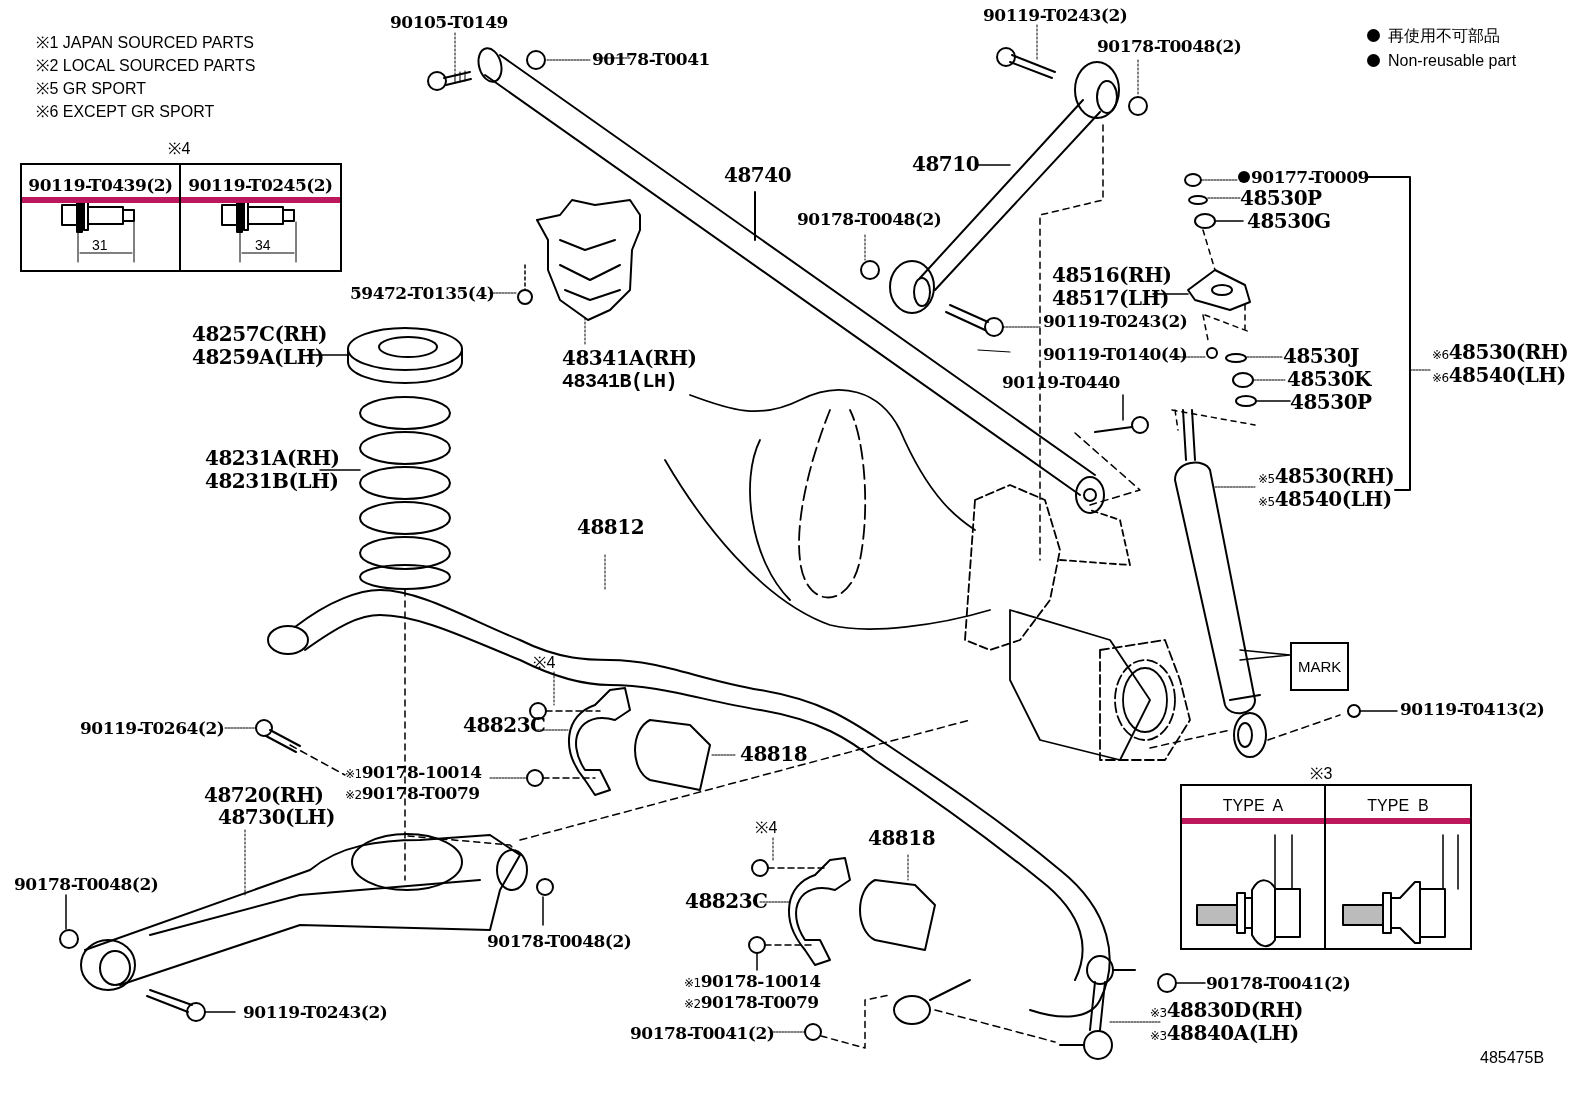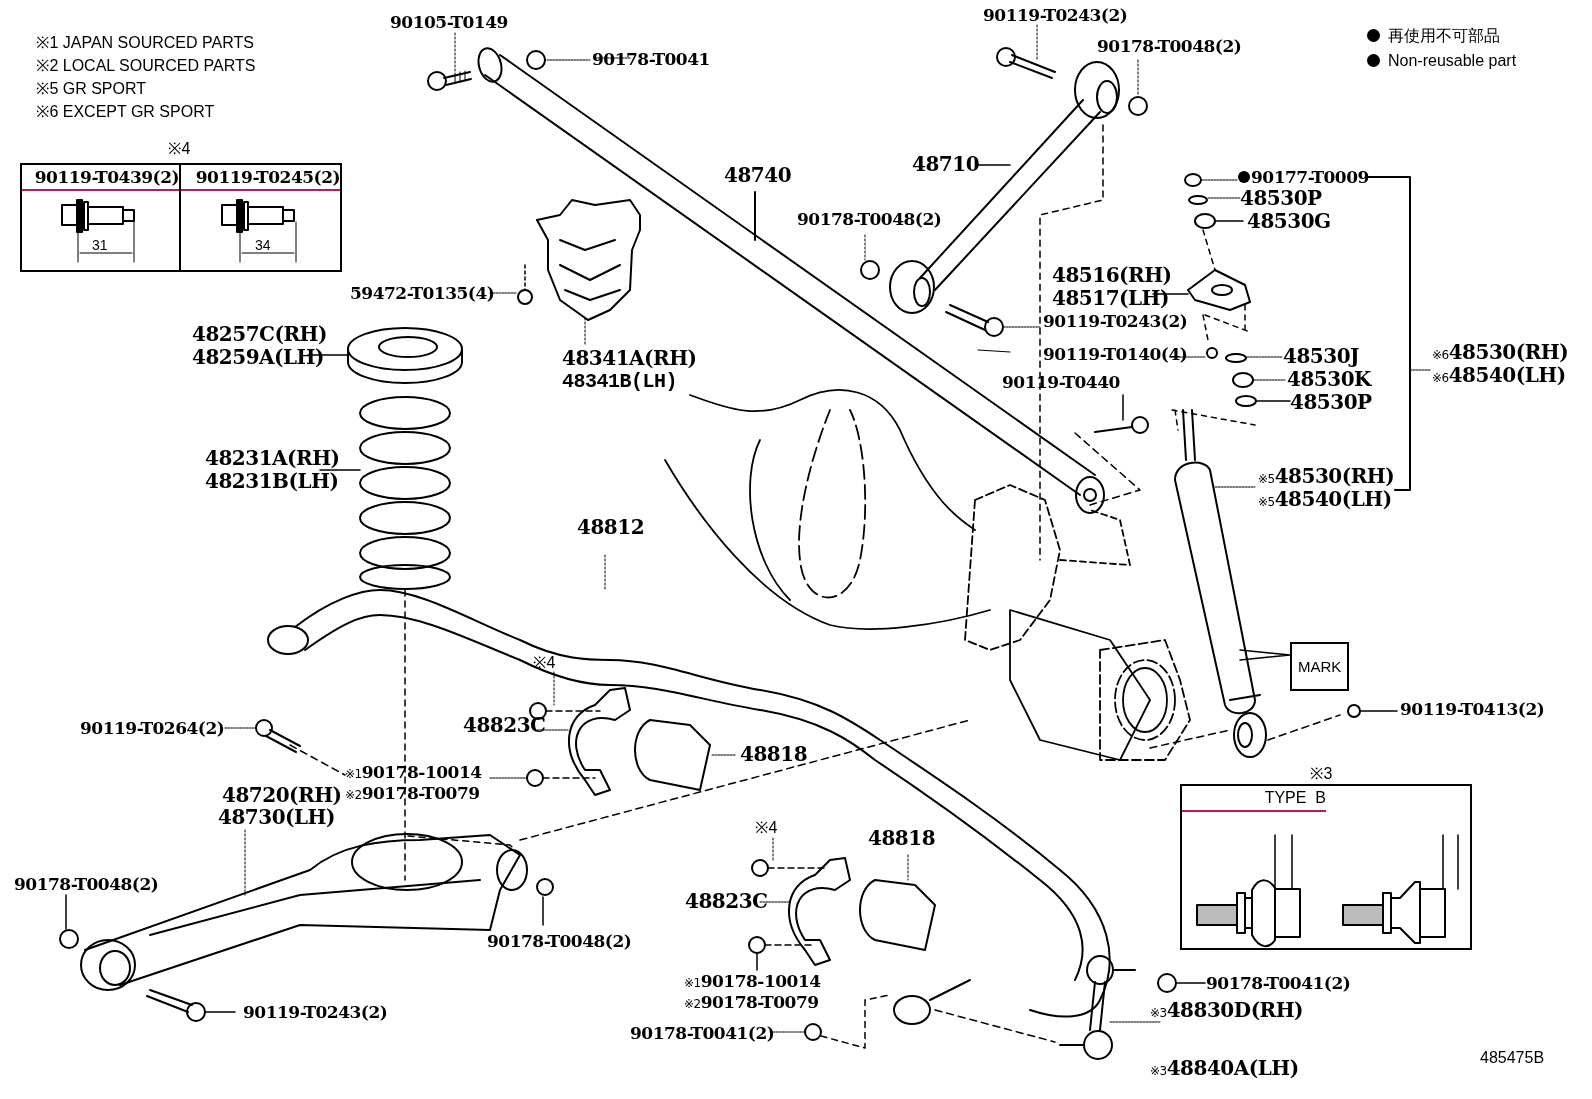--- a/index.html
+++ b/index.html
@@ -8,21 +8,21 @@
   .lbl { position: absolute; white-space: nowrap; color: #000; }
   .pn { font-family: "DejaVu Serif", serif; font-weight: bold; font-size: 17px; letter-spacing: -0.5px; line-height: 22px; }
   .pn-big { font-family: "DejaVu Serif", serif; font-weight: bold; font-size: 20px; letter-spacing: -0.5px; line-height: 23px; }
   .note { font-family: "Liberation Sans", sans-serif; font-size: 16px; line-height: 23px; }
   .mark { font-size: 12px; font-family: "DejaVu Sans", sans-serif; font-weight: normal; }
   .small { font-family: "Liberation Sans", sans-serif; font-size: 14px; }
   .boxed { border: 2px solid #000; padding: 14px 6px; font-family: "Liberation Sans", sans-serif; font-size: 15px; }
   .tbl { position: absolute; border: 2px solid #000; display: grid; }
   .tbl .cell { border-right: 2px solid #000; position: relative; }
   .tbl .cell:last-child { border-right: none; }
-  .tbl .hdr { border-bottom: 2px solid #be185d; text-align: right; height: 24px; line-height: 24px; }
+  .tbl .hdr { border-bottom: 6px solid #be185d; text-align: center; height: 24px; line-height: 24px; margin-top: 8px; }
   .dot { display: inline-block; width: 13px; height: 13px; border-radius: 50%; background: #000; vertical-align: -1px; margin-right: 8px; }
   .dot-sm { display: inline-block; width: 12px; height: 12px; border-radius: 50%; background: #000; vertical-align: 0px; margin-right: 1px; }
 </style>
 </head>
 <body>
 
 <div id="canvas">
 
 <svg class="drawing" width="1592" height="1099" viewBox="0 0 1592 1099" fill="none" stroke="#000" stroke-width="2" stroke-linecap="round" stroke-linejoin="round">
 
@@ -325,20 +325,23 @@
   </div>
   <div class="cell">
     <div class="hdr pn">90119-T0245(2)</div>
     <div class="lbl small" style="left:74px;top:72px;">34</div>
   </div>
 </div>
 
 <div class="lbl note" style="left:1310px;top:762px;">※3</div>
 <div class="tbl" style="left:1180px;top:784px;width:288px;height:162px;grid-template-columns:1fr 1fr;">
   <div class="cell">
+    <div class="hdr note" style="white-space:pre;">TYPE  A</div>
+  </div>
+  <div class="cell">
     <div class="hdr note" style="white-space:pre;">TYPE  B</div>
   </div>
 </div>
 
 <div class="lbl boxed" style="left:1290px;top:642px;">MARK</div>
 
 <div class="lbl note" style="left:1480px;top:1046px;">485475B</div>
 
 <div class="lbl pn" style="left:390px;top:11px;">90105-T0149</div>
 <div class="lbl pn" style="left:592px;top:48px;">90178-T0041</div>
@@ -387,21 +390,21 @@
 <div class="lbl pn" style="left:80px;top:717px;">90119-T0264(2)</div>
 <div class="lbl note" style="left:533px;top:651px;">※4</div>
 <div class="lbl pn-big" style="left:463px;top:714px;">48823C</div>
 <div class="lbl pn-big" style="left:740px;top:743px;">48818</div>
 <div class="lbl pn" style="left:345px;top:761px;">
   <span class="mark">※1</span><span>90178-10014</span>
 </div>
 <div class="lbl pn" style="left:345px;top:782px;">
   <span class="mark">※2</span><span>90178-T0079</span>
 </div>
-<div class="lbl pn-big" style="left:222px;top:784px;">48720(RH)</div>
+<div class="lbl pn-big" style="left:204px;top:784px;">48720(RH)</div>
 <div class="lbl pn-big" style="left:218px;top:806px;">48730(LH)</div>
 <div class="lbl pn" style="left:14px;top:873px;">90178-T0048(2)</div>
 <div class="lbl pn" style="left:487px;top:930px;">90178-T0048(2)</div>
 <div class="lbl pn" style="left:243px;top:1001px;">90119-T0243(2)</div>
 
 <div class="lbl note" style="left:755px;top:816px;">※4</div>
 <div class="lbl pn-big" style="left:868px;top:827px;">48818</div>
 <div class="lbl pn-big" style="left:685px;top:890px;">48823C</div>
 <div class="lbl pn" style="left:684px;top:970px;">
   <span class="mark">※1</span><span>90178-10014</span>
@@ -409,17 +412,17 @@
 <div class="lbl pn" style="left:684px;top:991px;">
   <span class="mark">※2</span><span>90178-T0079</span>
 </div>
 <div class="lbl pn" style="left:630px;top:1022px;">90178-T0041(2)</div>
 
 <div class="lbl pn" style="left:1400px;top:698px;">90119-T0413(2)</div>
 <div class="lbl pn" style="left:1206px;top:972px;">90178-T0041(2)</div>
 <div class="lbl pn-big" style="left:1150px;top:999px;">
   <span class="mark">※3</span><span>48830D(RH)</span>
 </div>
-<div class="lbl pn-big" style="left:1150px;top:1022px;margin-top:35px;">
+<div class="lbl pn-big" style="left:1150px;top:1022px;">
   <span class="mark">※3</span><span>48840A(LH)</span>
 </div>
 
 </div>
 
 </body></html>

